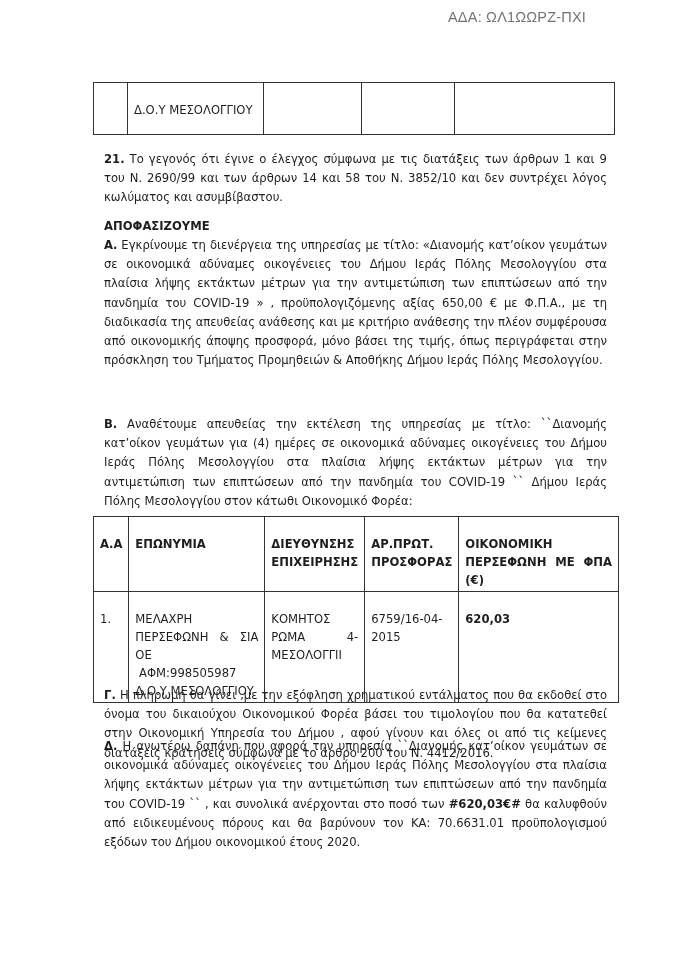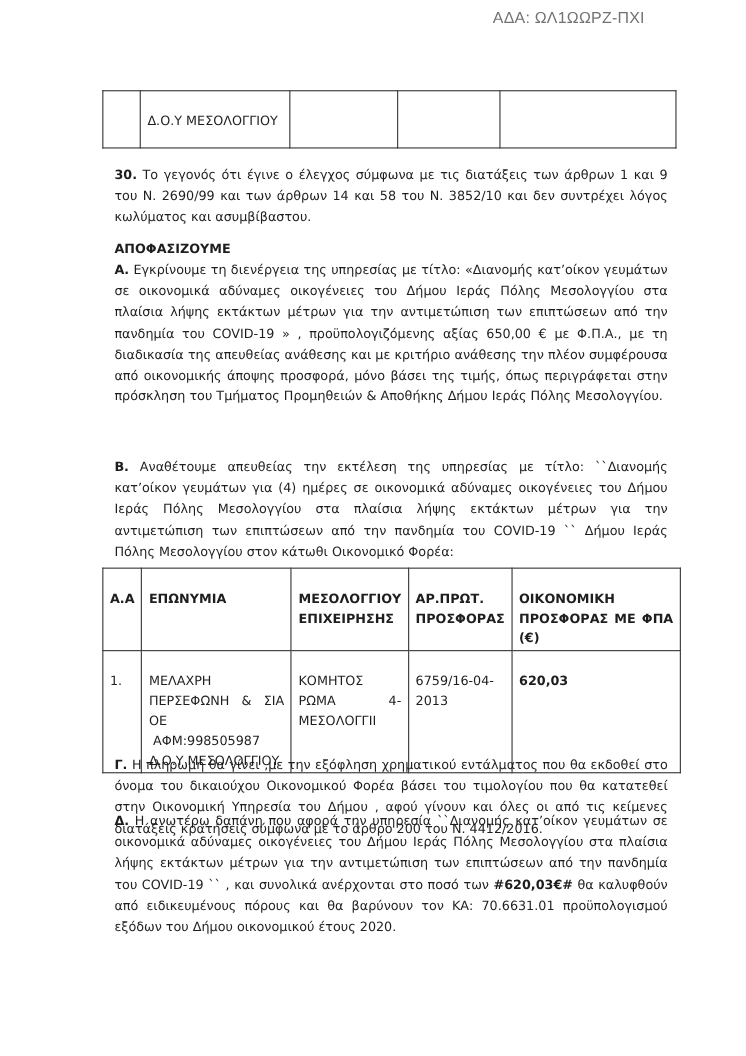--- a/index.html
+++ b/index.html
@@ -27,59 +27,59 @@
       <td style="width:21px;"></td>
       <td style="width:123px;">Δ.Ο.Υ ΜΕΣΟΛΟΓΓΙΟΥ</td>
       <td style="width:85px;"></td>
       <td style="width:80px;"></td>
       <td></td>
     </tr>
   </tbody>
     </table>
 
   <div class="p" style="top:150px;">
-    <span class="b">30.</span><span> Το γεγονός ότι έγινε ο έλεγχος  σύμφωνα με τις διατάξεις των άρθρων 1 και 9 του Ν. 2690/99 και των άρθρων 14 και 58 του Ν. 3852/10 και δεν συντρέχει λόγος κωλύματος και ασυμβίβαστου.</span>
+    <span class="b">21.</span><span> Το γεγονός ότι έγινε ο έλεγχος  σύμφωνα με τις διατάξεις των άρθρων 1 και 9 του Ν. 2690/99 και των άρθρων 14 και 58 του Ν. 3852/10 και δεν συντρέχει λόγος κωλύματος και ασυμβίβαστου.</span>
   </div>
 
   <div class="p b center" style="top:217px; left:104px; width:420px;">ΑΠΟΦΑΣΙΖΟΥΜΕ</div>
 
   <div class="p" style="top:236px;">
     <span class="b">Α.</span><span> Εγκρίνουμε τη διενέργεια της υπηρεσίας  με τίτλο: «Διανομής κατ’οίκον γευμάτων  σε οικονομικά αδύναμες  οικογένειες του Δήμου Ιεράς Πόλης Μεσολογγίου  στα πλαίσια λήψης εκτάκτων μέτρων για την αντιμετώπιση των επιπτώσεων  από την πανδημία του COVID-19 » , προϋπολογιζόμενης αξίας  650,00 € με Φ.Π.Α., με τη διαδικασία της απευθείας  ανάθεσης και με κριτήριο ανάθεσης την πλέον συμφέρουσα από οικονομικής άποψης προσφορά, μόνο βάσει της τιμής, όπως περιγράφεται στην  πρόσκληση του Τμήματος Προμηθειών &amp; Αποθήκης Δήμου Ιεράς Πόλης Μεσολογγίου.</span>
   </div>
 
   <div class="p" style="top:403px;margin-top:12px;">
     <span class="b">Β.</span><span> Αναθέτουμε απευθείας  την εκτέλεση της υπηρεσίας  με τίτλο: ``Διανομής κατ’οίκον γευμάτων  για (4) ημέρες  σε οικονομικά αδύναμες  οικογένειες του Δήμου Ιεράς Πόλης Μεσολογγίου  στα πλαίσια λήψης εκτάκτων μέτρων για την αντιμετώπιση των επιπτώσεων  από την πανδημία του COVID-19  ``  Δήμου Ιεράς Πόλης Μεσολογγίου  στον κάτωθι Οικονομικό  Φορέα:</span>
   </div>
 
   <table class="grid" style="top:516px; left:93px; width:526px;">
     <tbody>
         <tr style="height:51px;margin-top:48px;">
       <td class="b" style="width:21px;">Α.Α</td>
       <td class="b" style="width:123px;">ΕΠΩΝΥΜΙΑ</td>
-      <td class="b" style="width:85px;">ΜΕΣΟΛΟΓΓΙΟΥ ΕΠΙΧΕΙΡΗΣΗΣ</td>
+      <td class="b" style="width:85px;">ΔΙΕΥΘΥΝΣΗΣ ΕΠΙΧΕΙΡΗΣΗΣ</td>
       <td class="b" style="width:80px;">ΑΡ.ΠΡΩΤ. ΠΡΟΣΦΟΡΑΣ</td>
-      <td class="b j">ΟΙΚΟΝΟΜΙΚΗ ΠΡΟΣΦΟΡΑΣ ΜΕ ΦΠΑ (€)</td>
+      <td class="b j">ΟΙΚΟΝΟΜΙΚΗ ΠΕΡΣΕΦΩΝΗ ΜΕ ΦΠΑ (€)</td>
     </tr>
     <tr style="height:84px;">
       <td>1.</td>
       <td>
         <div>ΜΕΛΑΧΡΗ</div>
         <div class="j">ΠΕΡΣΕΦΩΝΗ &amp; ΣΙΑ</div>
         <div>ΟΕ</div>
         <div style="white-space:pre;"> ΑΦΜ:998505987</div>
         <div>Δ.Ο.Υ ΜΕΣΟΛΟΓΓΙΟΥ</div>
       </td>
       <td>
         <div>ΚΟΜΗΤΟΣ</div>
         <div class="j">ΡΩΜΑ 4-</div>
         <div>ΜΕΣΟΛΟΓΓΙΙ</div>
       </td>
       <td>
         <div>6759/16-04-</div>
-        <div>2013</div>
+        <div>2015</div>
       </td>
       <td class="b">620,03</td>
     </tr>
   </tbody>
     </table>
 
   <div class="p" style="top:686px;">
     <span class="b">Γ.</span><span> Η πληρωμή θα γίνει ,με την εξόφληση χρηματικού εντάλματος  που θα εκδοθεί στο όνομα του δικαιούχου Οικονομικού Φορέα βάσει του τιμολογίου που θα κατατεθεί  στην Οικονομική Υπηρεσία του Δήμου , αφού γίνουν και όλες οι από τις κείμενες διατάξεις κρατήσεις σύμφωνα με το άρθρο 200 του Ν. 4412/2016.</span>
   </div>
 

